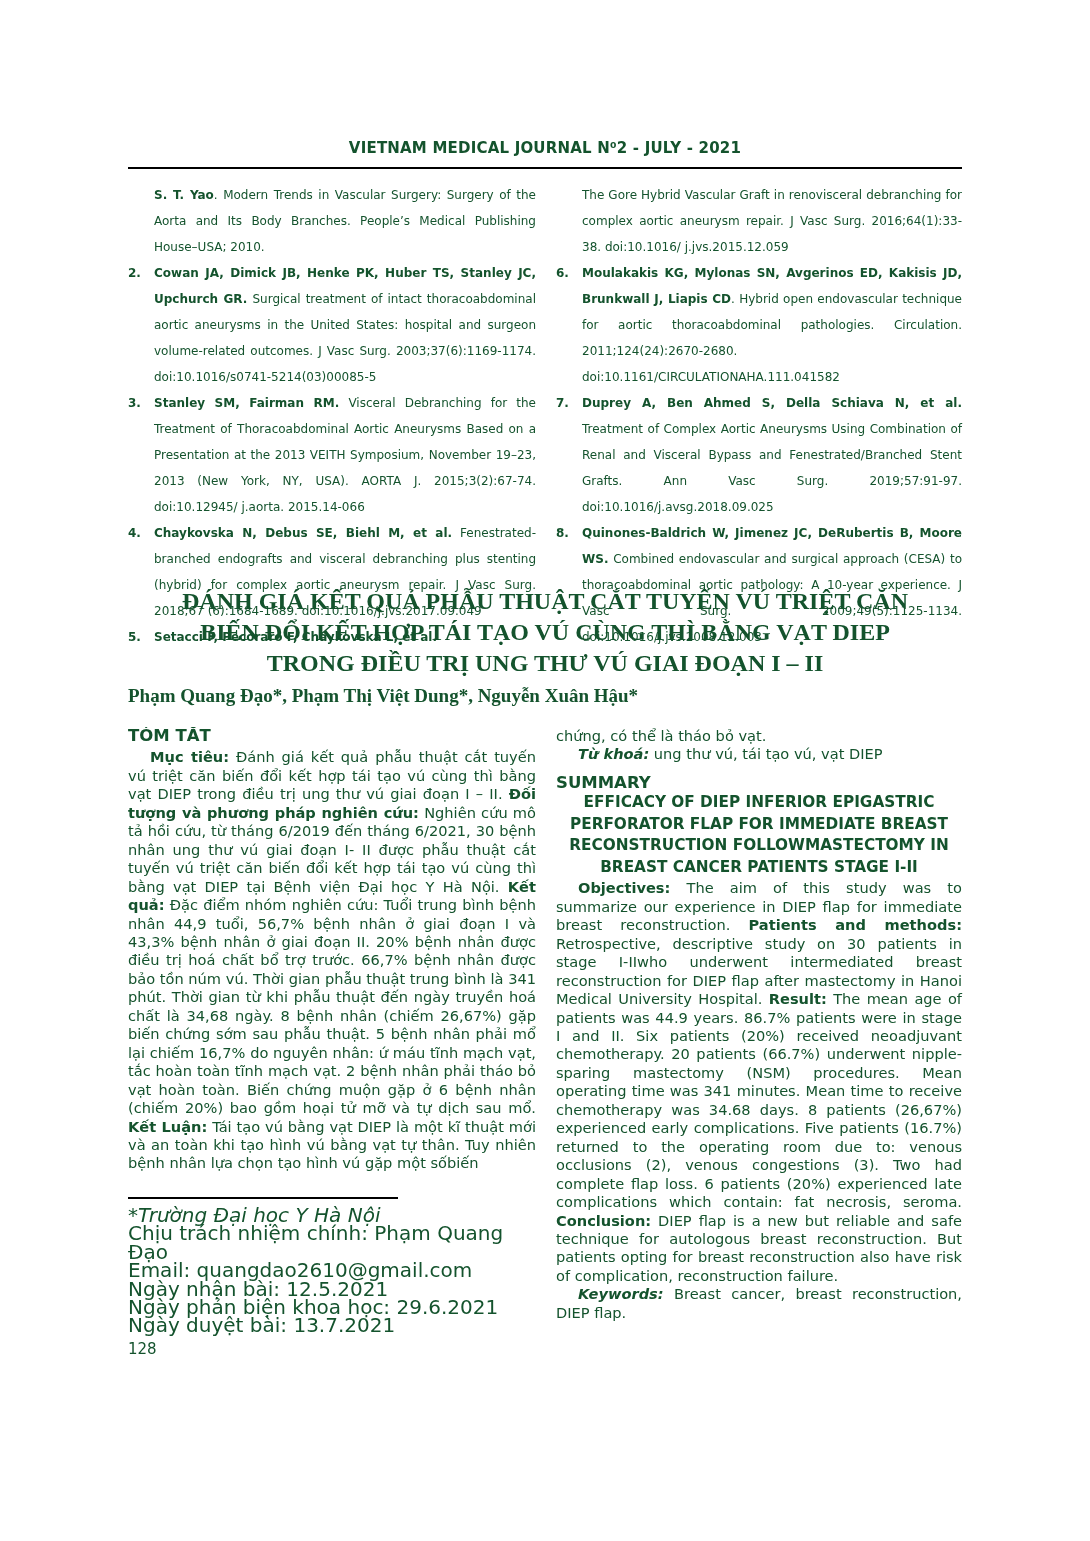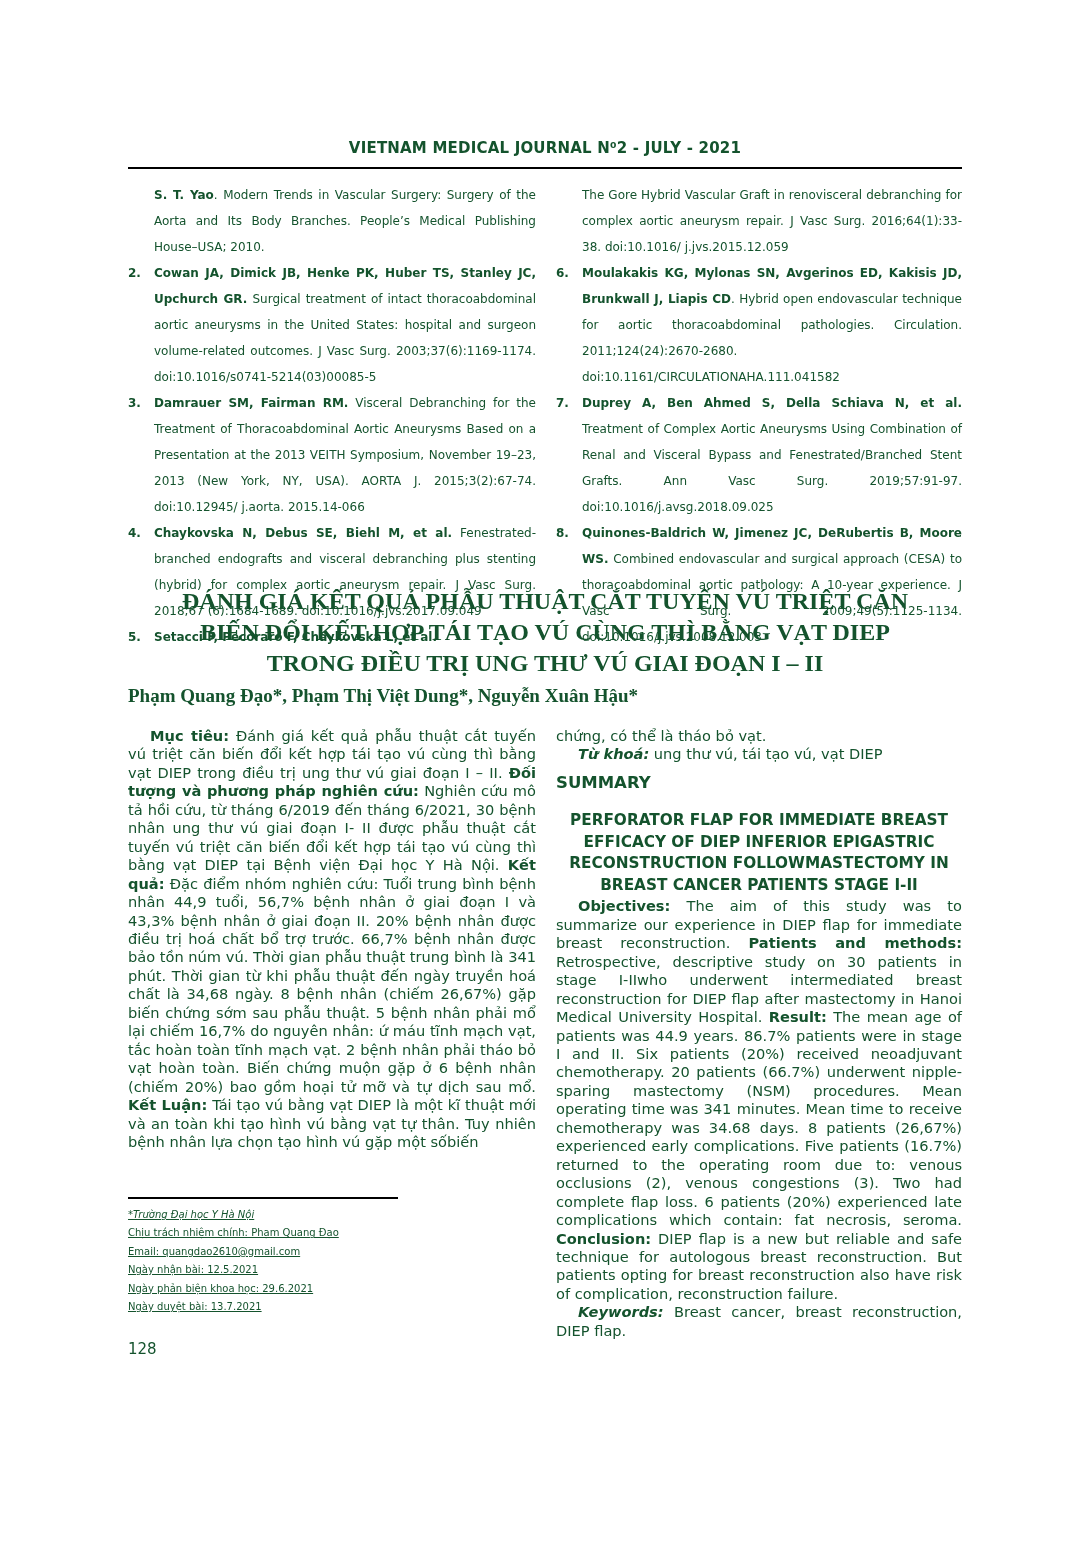--- a/index.html
+++ b/index.html
@@ -85,37 +85,36 @@
   .body .col.rcol { width: 406px; }
   .body .col.lcol { max-height: 470px; overflow: hidden; }
   .just { text-align: justify; }
   .indent { text-indent: 22px; }
   h2.sec {
     font-size: 16.5px;
     font-weight: bold;
     font-family: "DejaVu Sans", sans-serif;
     margin: 0 0 3px 0;
   }
-  h2.sec.summary { margin-top: 10px; margin-bottom: 18px; }
+  h2.sec.summary { margin-top: 10px; margin-bottom: 0; }
   .en-title {
     text-align: center;
     font-weight: bold;
     font-size: 15.3px;
     line-height: 21.5px;
     margin-bottom: 1px;
   }
   .kw b i { font-style: italic; }
   
   .footnote {
     position: absolute;
     left: 128px; top: 1197px;
     width: 408px;
-    font-size: 10px;
+    font-size: 20px;
     line-height: 18.4px;
-    text-decoration: underline;
   }
   .fn-rule {
     width: 270px;
     border-top: 2px solid #000;
     margin-bottom: 7px;
   }
   .fn-line.italic { font-style: italic; }
   
   .page-num {
     position: absolute;
@@ -131,21 +130,21 @@
 
   <div class="header">
     <span>VIETNAM MEDICAL JOURNAL N⁰2 - JULY - 2021</span>
   </div>
   <div class="header-rule"></div>
 
   <div class="refs">
     <div class="col">
       <div class="ref"><span class="num"></span><b>S. T. Yao</b><span>. Modern Trends in Vascular Surgery: Surgery of the Aorta and Its Body Branches. People’s Medical Publishing House–USA; 2010.</span></div>
       <div class="ref"><span class="num">2.</span><b>Cowan JA, Dimick JB, Henke PK, Huber TS, Stanley JC, Upchurch GR.</b><span> Surgical treatment of intact thoracoabdominal aortic aneurysms in the United States: hospital and surgeon volume-related outcomes. J Vasc Surg. 2003;37(6):1169-1174. doi:10.1016/s0741-5214(03)00085-5</span></div>
-      <div class="ref"><span class="num">3.</span><b>Damrauer SM, Fairman RM.</b><span> Visceral Debranching for the Treatment of Thoracoabdominal Aortic Aneurysms Based on a Presentation at the 2013 VEITH Symposium, November 19–23, 2013 (New York, NY, USA). AORTA J. 2015;3(2):67-74. doi:10.12945/ j.aorta. 2015.14-066</span></div>
+      <div class="ref"><span class="num">3.</span><b>Stanley SM, Fairman RM.</b><span> Visceral Debranching for the Treatment of Thoracoabdominal Aortic Aneurysms Based on a Presentation at the 2013 VEITH Symposium, November 19–23, 2013 (New York, NY, USA). AORTA J. 2015;3(2):67-74. doi:10.12945/ j.aorta. 2015.14-066</span></div>
       <div class="ref"><span class="num">4.</span><b>Chaykovska N, Debus SE, Biehl M, et al.</b><span> Fenestrated-branched endografts and visceral debranching plus stenting (hybrid) for complex aortic aneurysm repair. J Vasc Surg. 2018;67 (6):1684-1689. doi:10.1016/j.jvs.2017.09.049</span></div>
       <div class="ref"><span class="num">5.</span><b>Setacci F, Pecoraro F, Chaykovska L, et al.</b><span></span></div>
     </div>
     <div class="col rcol">
       <div class="ref"><span class="num"></span><b></b><span>The Gore Hybrid Vascular Graft in renovisceral debranching for complex aortic aneurysm repair. J Vasc Surg. 2016;64(1):33-38. doi:10.1016/ j.jvs.2015.12.059</span></div>
       <div class="ref"><span class="num">6.</span><b>Moulakakis KG, Mylonas SN, Avgerinos ED, Kakisis JD, Brunkwall J, Liapis CD</b><span>. Hybrid open endovascular technique for aortic thoracoabdominal pathologies. Circulation. 2011;124(24):2670-2680. doi:10.1161/CIRCULATIONAHA.111.041582</span></div>
       <div class="ref"><span class="num">7.</span><b>Duprey A, Ben Ahmed S, Della Schiava N, et al.</b><span> Treatment of Complex Aortic Aneurysms Using Combination of Renal and Visceral Bypass and Fenestrated/Branched Stent Grafts. Ann Vasc Surg. 2019;57:91-97. doi:10.1016/j.avsg.2018.09.025</span></div>
       <div class="ref"><span class="num">8.</span><b>Quinones-Baldrich W, Jimenez JC, DeRubertis B, Moore WS.</b><span> Combined endovascular and surgical approach (CESA) to thoracoabdominal aortic pathology: A 10-year experience. J Vasc Surg. 2009;49(5):1125-1134. doi:10.1016/j.jvs.2008.12.003</span></div>
     </div>
   </div>
@@ -153,29 +152,30 @@
   <div class="vn-title">
     <div>ĐÁNH GIÁ KẾT QUẢ PHẪU THUẬT CẮT TUYẾN VÚ TRIỆT CĂN</div>
     <div>BIẾN ĐỔI KẾT HỢP TÁI TẠO VÚ CÙNG THÌ BẰNG VẠT DIEP</div>
     <div>TRONG ĐIỀU TRỊ UNG THƯ VÚ GIAI ĐOẠN I – II</div>
   </div>
 
   <div class="authors">Phạm Quang Đạo*, Phạm Thị Việt Dung*, Nguyễn Xuân Hậu*</div>
 
   <div class="body">
     <div class="col lcol">
+      <h2 class="sec">TÓM TẮT</h2>
       <p class="just indent"><b>Mục tiêu:</b><span> Đánh giá kết quả phẫu thuật cắt tuyến vú triệt căn biến đổi kết hợp tái tạo vú cùng thì bằng vạt DIEP trong điều trị ung thư vú giai đoạn I – II. </span><b>Đối tượng và phương pháp nghiên cứu:</b><span> Nghiên cứu mô tả hồi cứu, từ tháng 6/2019 đến tháng 6/2021, 30 bệnh nhân ung thư vú giai đoạn I- II được phẫu thuật cắt tuyến vú triệt căn biến đổi kết hợp tái tạo vú cùng thì bằng vạt DIEP tại Bệnh viện Đại học Y Hà Nội. </span><b>Kết quả:</b><span> Đặc điểm nhóm nghiên cứu: Tuổi trung bình bệnh nhân 44,9 tuổi, 56,7% bệnh nhân ở giai đoạn I và 43,3% bệnh nhân ở giai đoạn II. 20% bệnh nhân được điều trị hoá chất bổ trợ trước. 66,7% bệnh nhân được bảo tồn núm vú. Thời gian phẫu thuật trung bình là 341 phút. Thời gian từ khi phẫu thuật đến ngày truyền hoá chất là 34,68 ngày. 8 bệnh nhân (chiếm 26,67%) gặp biến chứng sớm sau phẫu thuật. 5 bệnh nhân phải mổ lại chiếm 16,7% do nguyên nhân: ứ máu tĩnh mạch vạt, tắc hoàn toàn tĩnh mạch vạt. 2 bệnh nhân phải tháo bỏ vạt hoàn toàn. Biến chứng muộn gặp ở 6 bệnh nhân (chiếm 20%) bao gồm hoại tử mỡ và tự dịch sau mổ. </span><b>Kết Luận:</b><span> Tái tạo vú bằng vạt DIEP là một kĩ thuật mới và an toàn khi tạo hình vú bằng vạt tự thân. Tuy nhiên bệnh nhân lựa chọn tạo hình vú gặp một sốbiến</span></p>
     </div>
     <div class="col rcol">
       <p class="just">chứng, có thể là tháo bỏ vạt.</p>
       <p class="just indent kw"><b><i>Từ khoá:</i></b><span> ung thư vú, tái tạo vú, vạt DIEP</span></p>
       <h2 class="sec summary">SUMMARY</h2>
       <div class="en-title">
+        <div>EFFICACY OF DIEP INFERIOR EPIGASTRIC</div>
         <div>PERFORATOR FLAP FOR IMMEDIATE BREAST</div>
-        <div>EFFICACY OF DIEP INFERIOR EPIGASTRIC</div>
         <div>RECONSTRUCTION FOLLOWMASTECTOMY IN</div>
         <div>BREAST CANCER PATIENTS STAGE I-II</div>
       </div>
       <p class="just indent"><b>Objectives:</b><span> The aim of this study was to summarize our experience in DIEP flap for immediate breast reconstruction. </span><b>Patients and methods:</b><span> Retrospective, descriptive study on 30 patients in stage I-IIwho underwent intermediated breast reconstruction for DIEP flap after mastectomy in Hanoi Medical University Hospital. </span><b>Result:</b><span> The mean age of patients was 44.9 years. 86.7% patients were in stage I and II. Six patients (20%) received neoadjuvant chemotherapy. 20 patients (66.7%) underwent nipple-sparing mastectomy (NSM) procedures. Mean operating time was 341 minutes. Mean time to receive chemotherapy was 34.68 days. 8 patients (26,67%) experienced early complications. Five patients (16.7%) returned to the operating room due to: venous occlusions (2), venous congestions (3). Two had complete flap loss. 6 patients (20%) experienced late complications which contain: fat necrosis, seroma. </span><b>Conclusion:</b><span> DIEP flap is a new but reliable and safe technique for autologous breast reconstruction. But patients opting for breast reconstruction also have risk of complication, reconstruction failure.</span></p>
       <p class="just indent kw"><b><i>Keywords:</i></b><span> Breast cancer, breast reconstruction, DIEP flap.</span></p>
     </div>
   </div>
 
   <div class="footnote">
     <div class="fn-rule"></div>

